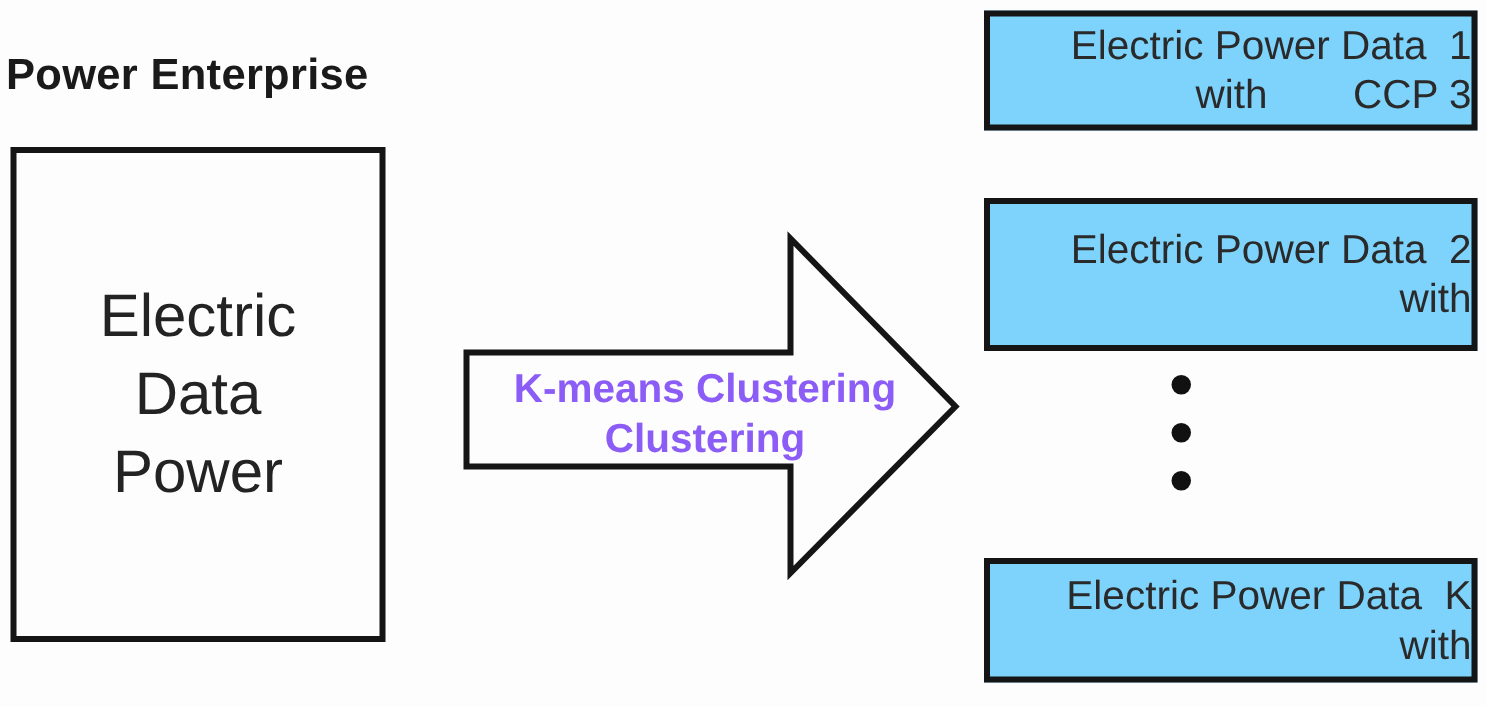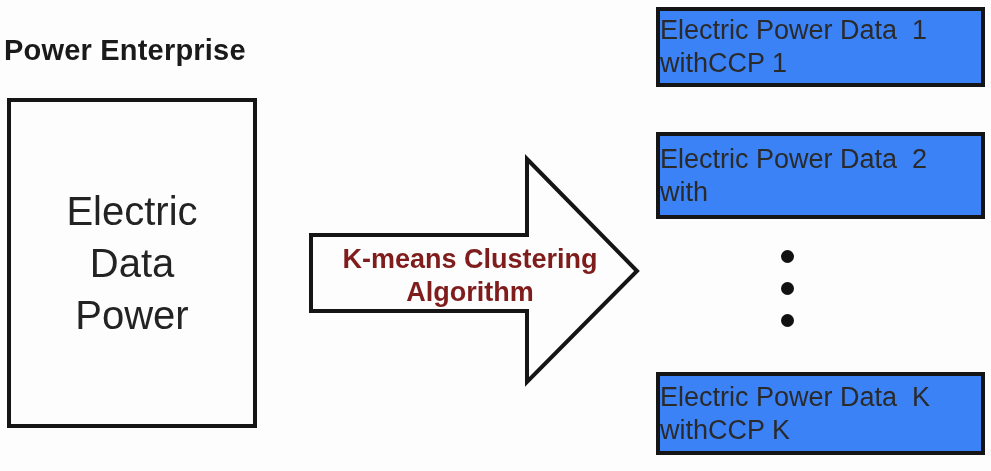--- a/index.html
+++ b/index.html
@@ -35,41 +35,42 @@
     position: absolute; left: 0; top: 0;
     width: 991px; height: 471px;
     pointer-events: none;
   }
 
   .arrow-label {
     position: absolute; left: 315px; top: 243px;
     width: 310px;
     text-align: center;
     font-size: 27px; line-height: 33px; font-weight: bold;
-    color: #7f1d1d;
+    color: #8b5cf6;
   }
 
   .out-box {
     position: absolute; left: 656px;
     width: 329px;
     box-sizing: border-box;
     border: 4px solid #151515;
-    background: #3b82f6;
+    background: #7dd3fc;
     display: flex; flex-direction: column;
-    justify-content: center; align-items: flex-start;
+    justify-content: center; align-items: flex-end;
     font-size: 27px; line-height: 33px; font-weight: 400;
     color: #2a2a2a;
   }
   .out-box .l1 { white-space: pre; }
   .out-box .l2 {
     display: flex; flex-direction: row;
     justify-content: center; align-items: baseline;
+    gap: 57px;
   }
   .out-1 { top: 7px;   height: 80px; }
-  .out-2 { top: 132px; height: 87px; }
+  .out-2 { top: 132px; height: 102px; }
   .out-3 { top: 372px; height: 83px; }
 
   .dots {
     position: absolute; left: 781px; top: 250px;
     display: flex; flex-direction: column; gap: 19px;
   }
   .dot {
     width: 13px; height: 13px;
     border-radius: 50%;
     background: #111;
@@ -87,45 +88,44 @@
     <div>Data</div>
     <div>Power</div>
   </div>
 
   <svg class="arrow-svg" viewBox="0 0 991 471" xmlns="http://www.w3.org/2000/svg">
     <polygon points="311,235 527,235 527,159 637,271 527,382 527,311 311,311" fill="#fdfdfd" stroke="#151515" stroke-width="4" stroke-linejoin="miter"></polygon>
   </svg>
 
   <div class="arrow-label">
     <div>K-means Clustering</div>
-    <div>Algorithm</div>
+    <div>Clustering</div>
   </div>
 
   <div class="out-box out-1">
     <div class="l1">Electric Power Data  1</div>
     <div class="l2">
       <span>with</span>
-      <span>CCP 1</span>
+      <span>CCP 3</span>
     </div>
   </div>
 
   <div class="out-box out-2">
     <div class="l1">Electric Power Data  2</div>
     <div class="l2">
       <span>with</span>
     </div>
   </div>
 
   <div class="dots">
     <div class="dot"></div>
     <div class="dot"></div>
     <div class="dot"></div>
   </div>
 
   <div class="out-box out-3">
     <div class="l1">Electric Power Data  K</div>
     <div class="l2">
       <span>with</span>
-      <span>CCP K</span>
     </div>
   </div>
 
 </div>
 
 </body></html>

